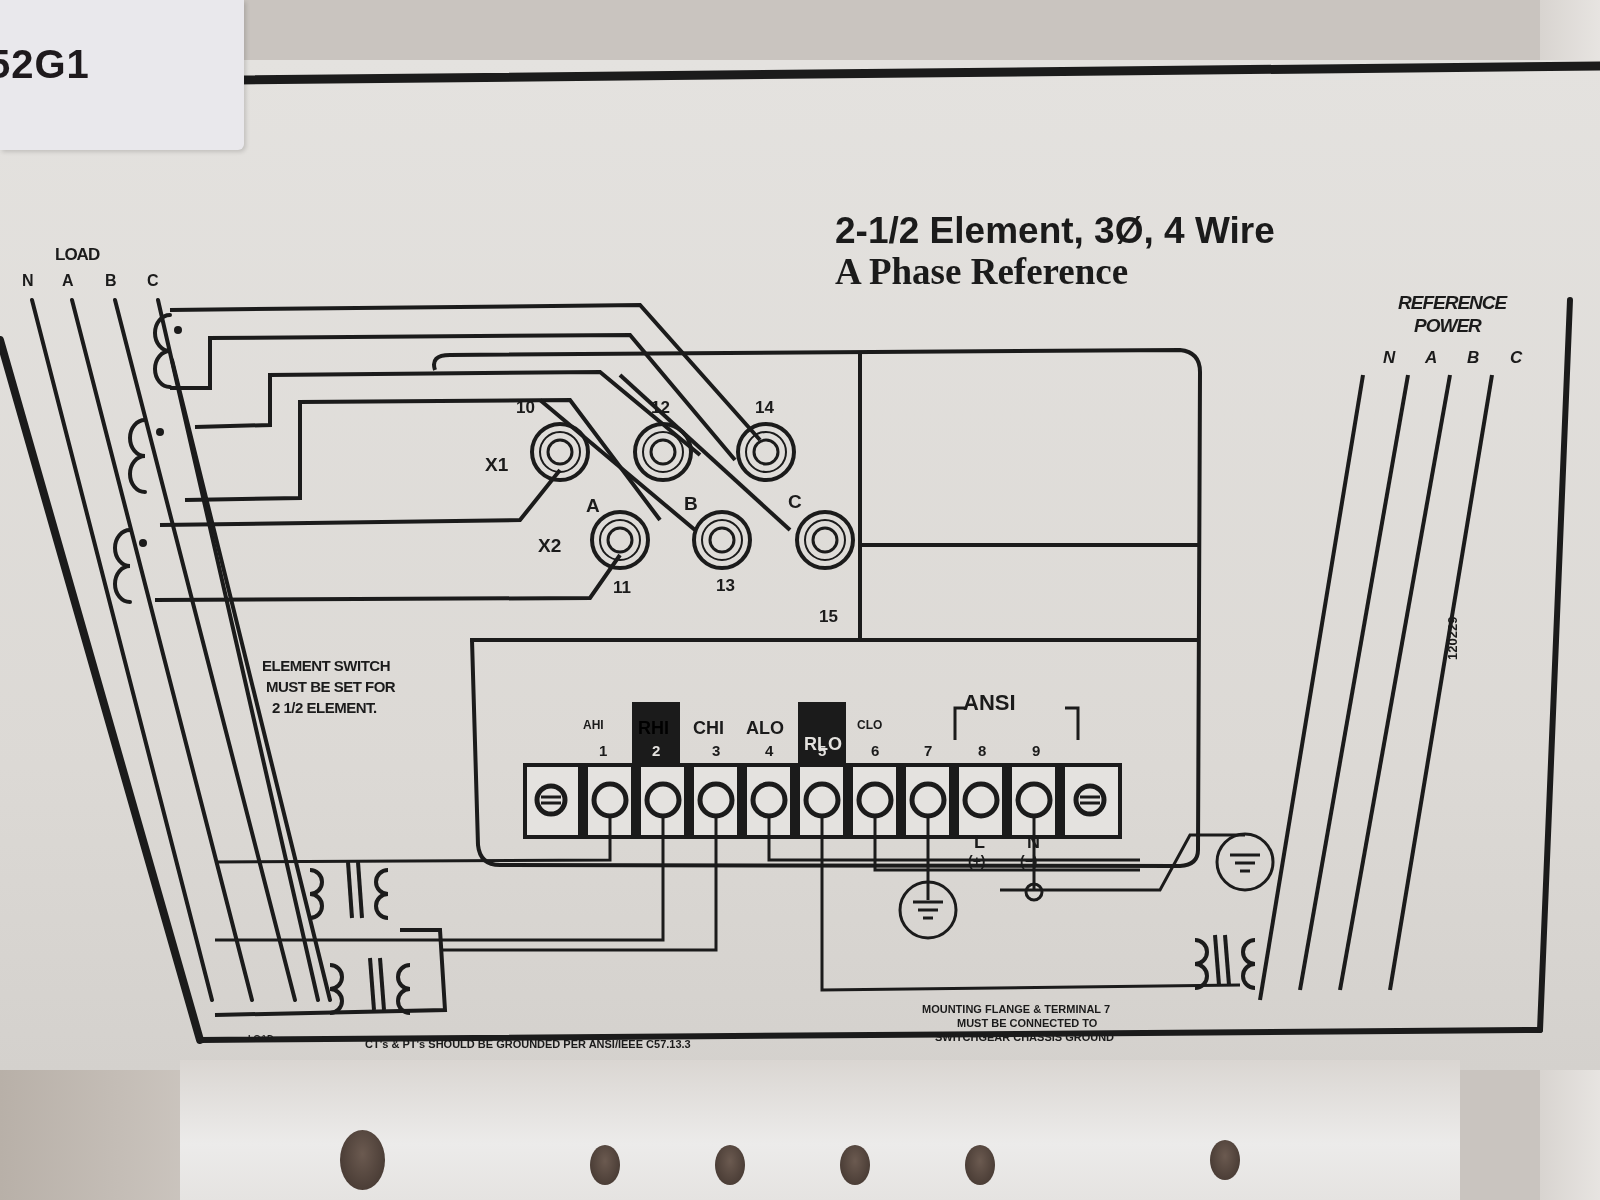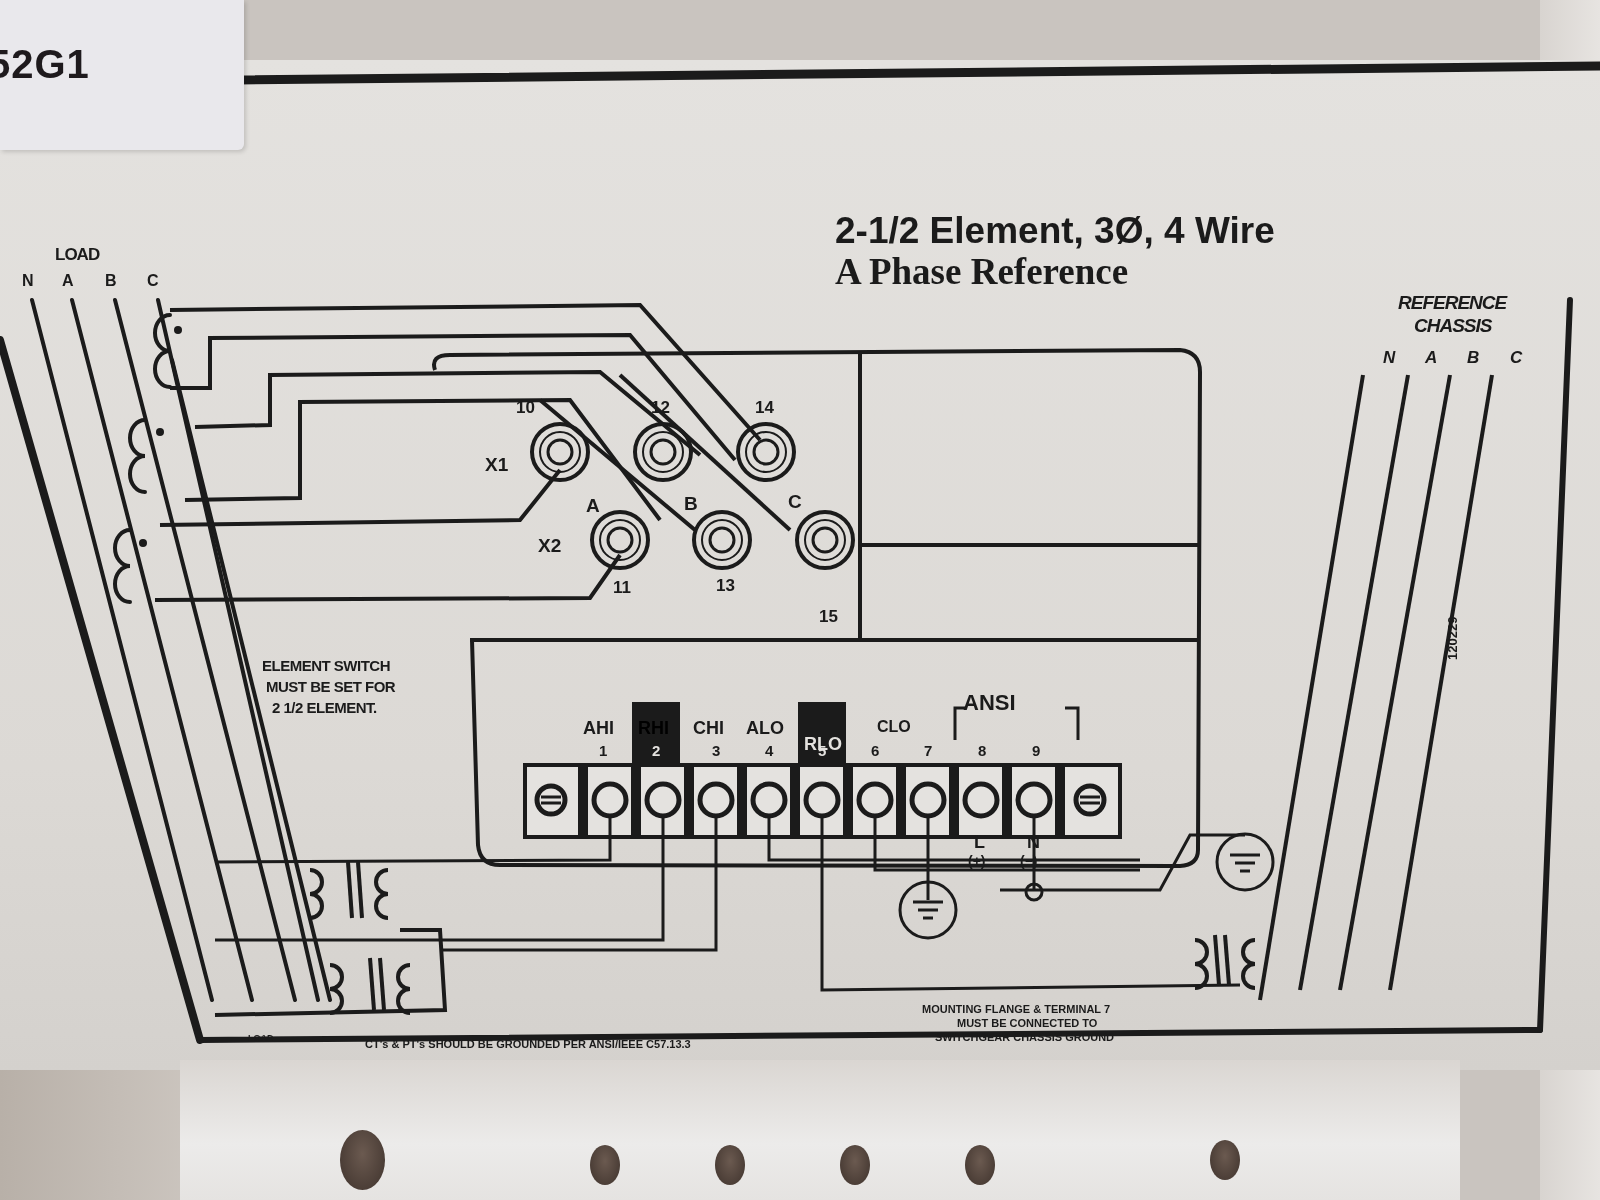--- a/index.html
+++ b/index.html
@@ -219,21 +219,21 @@
 <div class="txt title2">A Phase Reference</div>
 
 <div class="txt" style="left:55px;top:245px;font-size:17px;letter-spacing:-1px;">LOAD</div>
 <div class="txt" style="left:22px;top:272px;font-size:16px;">N</div>
 <div class="txt" style="left:62px;top:272px;font-size:16px;">A</div>
 <div class="txt" style="left:105px;top:272px;font-size:16px;">B</div>
 <div class="txt" style="left:147px;top:272px;font-size:16px;">C</div>
 <div class="txt" style="left:248px;top:1033px;font-size:9px;">LOAD</div>
 
 <div class="txt" style="left:1398px;top:292px;font-size:19px;font-style:italic;letter-spacing:-1px;">REFERENCE</div>
-<div class="txt" style="left:1414px;top:315px;font-size:19px;font-style:italic;letter-spacing:-1px;">CHASSIS</div>
+<div class="txt" style="left:1414px;top:315px;font-size:19px;font-style:italic;letter-spacing:-1px;">POWER</div>
 <div class="txt" style="left:1383px;top:348px;font-size:17px;font-style:italic;">N</div>
 <div class="txt" style="left:1425px;top:348px;font-size:17px;font-style:italic;">A</div>
 <div class="txt" style="left:1467px;top:348px;font-size:17px;font-style:italic;">B</div>
 <div class="txt" style="left:1510px;top:348px;font-size:17px;font-style:italic;">C</div>
 
 <div class="txt" style="left:516px;top:398px;font-size:17px;">10</div>
 <div class="txt" style="left:651px;top:398px;font-size:17px;">12</div>
 <div class="txt" style="left:755px;top:398px;font-size:17px;">14</div>
 <div class="txt" style="left:485px;top:454px;font-size:19px;">X1</div>
 <div class="txt" style="left:538px;top:535px;font-size:19px;">X2</div>
@@ -242,26 +242,26 @@
 <div class="txt" style="left:788px;top:491px;font-size:19px;">C</div>
 <div class="txt" style="left:613px;top:578px;font-size:17px;">11</div>
 <div class="txt" style="left:716px;top:576px;font-size:17px;">13</div>
 <div class="txt" style="left:819px;top:575px;font-size:17px;margin-top:32px;">15</div>
 
 <div class="txt small" style="left:262px;top:655px;">ELEMENT SWITCH</div>
 <div class="txt small" style="left:266px;top:676px;">MUST BE SET FOR</div>
 <div class="txt small" style="left:272px;top:697px;">2 1/2 ELEMENT.</div>
 
 <div class="txt" style="left:963px;top:690px;font-size:22px;">ANSI</div>
-<div class="txt" style="left:583px;top:718px;font-size:18px;">AHI</div>
+<div class="txt" style="left:583px;top:718px;font-size:12px;">AHI</div>
 <div class="txt" style="left:638px;top:718px;font-size:18px;color:#000000;">RHI</div>
 <div class="txt" style="left:693px;top:718px;font-size:18px;">CHI</div>
 <div class="txt" style="left:746px;top:718px;font-size:18px;">ALO</div>
 <div class="txt" style="left:804px;top:718px;font-size:18px;color:#e4e2df;margin-top:16px;">RLO</div>
-<div class="txt" style="left:857px;top:718px;font-size:16px;margin-left:20px;">CLO</div>
+<div class="txt" style="left:857px;top:718px;font-size:12px;">CLO</div>
 
 <div class="txt" style="left:599px;top:742px;font-size:15px;">1</div>
 <div class="txt" style="left:652px;top:742px;font-size:15px;color:#e4e2df;">2</div>
 <div class="txt" style="left:712px;top:742px;font-size:15px;">3</div>
 <div class="txt" style="left:765px;top:742px;font-size:15px;">4</div>
 <div class="txt" style="left:818px;top:742px;font-size:15px;color:#e4e2df;">5</div>
 <div class="txt" style="left:871px;top:742px;font-size:15px;">6</div>
 <div class="txt" style="left:924px;top:742px;font-size:15px;">7</div>
 <div class="txt" style="left:978px;top:742px;font-size:15px;">8</div>
 <div class="txt" style="left:1032px;top:742px;font-size:15px;">9</div>

